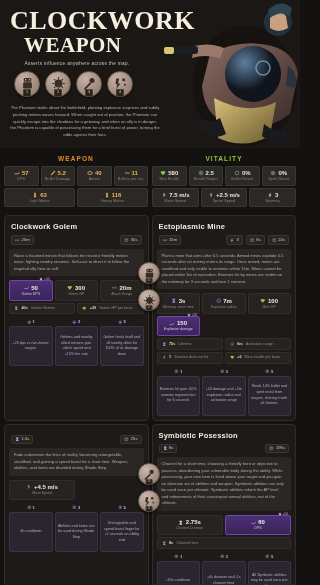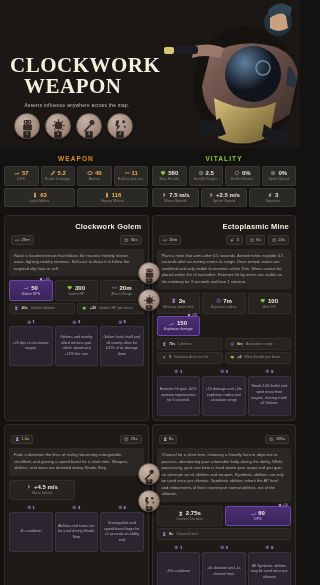--- a/index.html
+++ b/index.html
@@ -21,25 +21,24 @@
   }
   .hero-art{
     position:absolute; right:-8px; top:-4px;
     width:158px; height:155px;
     pointer-events:none;
   }
   .hero-left{ position:relative; z-index:2; padding:8px 10px 0 10px; width:160px; }
   .hero-title1{
     font-family:"Liberation Serif", serif;
     font-weight:bold;
-    font-size:21px;
+    font-size:26px;
     letter-spacing:.5px;
     color:#f6efe0;
     line-height:1.02;
-    margin-top:47px;
   }
   .hero-title2{
     font-family:"Liberation Serif", serif;
     font-weight:bold;
     font-size:21px;
     letter-spacing:.5px;
     color:#f6efe0;
     line-height:1.02;
     padding-left:14px;
   }
@@ -126,21 +125,21 @@
     padding:0 4px 4px;
   }
   .ab-card{
     background:#1d1a18;
     border:1px solid #312c29;
     border-radius:4px;
     position:relative;
     overflow:hidden;
     padding-bottom:4px;
   }
-  .ab-card-head{ padding:6px 6px 4px;text-align:right; }
+  .ab-card-head{ padding:6px 6px 4px; }
   .ab-name{
     font-size:7.5px; font-weight:bold; color:#f3ecdf;
     letter-spacing:.2px;
   }
   .ab-chiprow{
     margin-top:4px;
     display:flex; align-items:center; gap:3px;
   }
   .chip{
     background:#2a2522;
@@ -790,20 +789,21 @@
               <path d="M8 5l1.2 2.2L11.5 8 9.2 8.8 8 11 6.8 8.8 4.5 8l2.3-.8z" fill="#c9a8ff"></path>
             </svg>
             <span>5</span>
           </div>
        <div class="up-box">Unstoppable and speed boost linger for +5 seconds on ability end</div>
      </div>
       </div>
     </div>
     <div class="ab-card">
       <div class="ab-card-head">
+       <div class="ab-name">Symbiotic Posession</div>
        <div class="ab-chiprow">
           <span class="chip">
             <svg viewBox="0 0 16 16">
               <path d="M4 2h8v3l-3 3 3 3v3H4v-3l3-3-3-3z" fill="#b5a9f0"></path>
             </svg>
             <span>8s</span>
           </span>
           <span class="chip-spacer"></span>
           <span class="chip">
             <svg viewBox="0 0 16 16">

